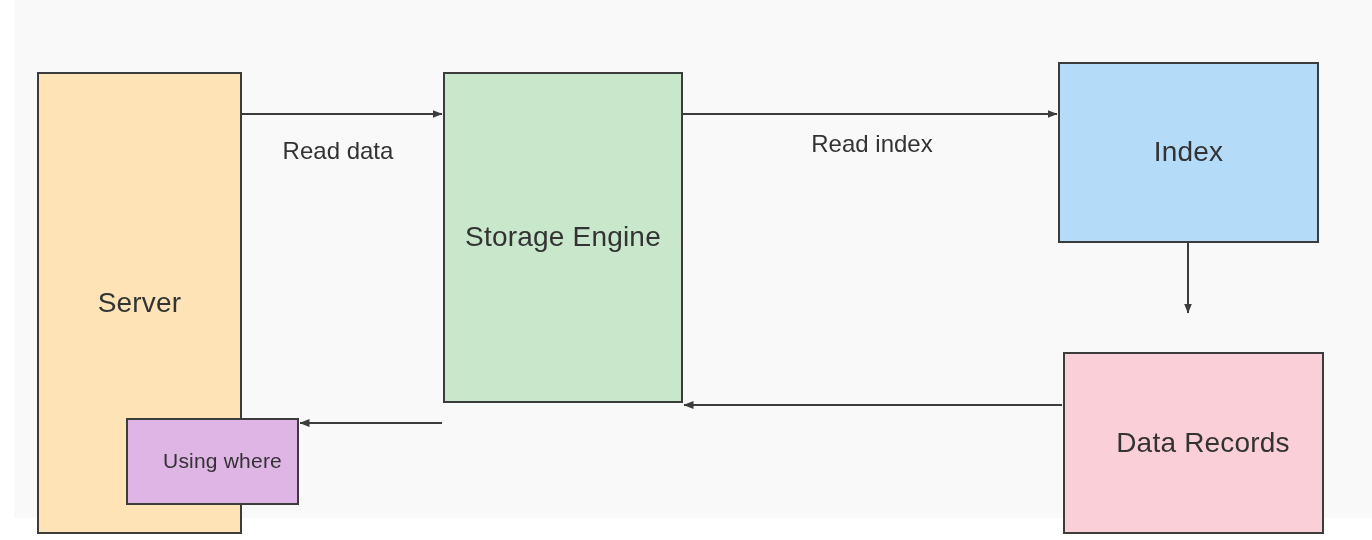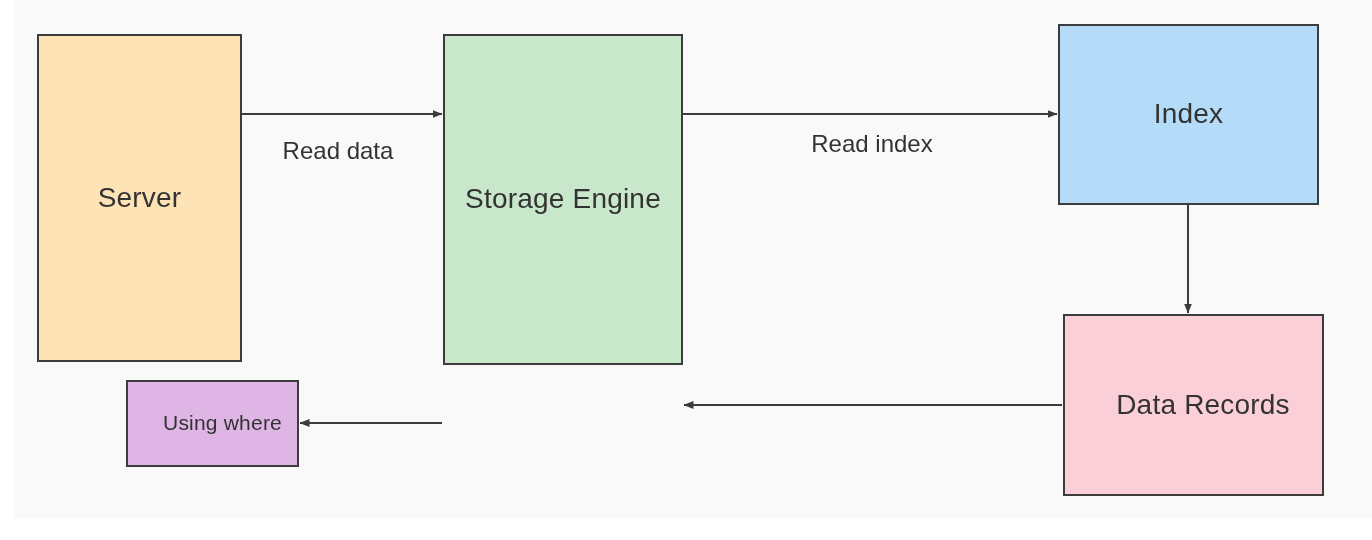--- a/index.html
+++ b/index.html
@@ -32,26 +32,27 @@
     box-sizing: border-box;
     border: 2px solid #3c3c3c;
     display: flex;
     align-items: center;
     justify-content: center;
     color: #333333;
     font-family: "Liberation Sans", sans-serif;
     font-weight: 400;
     line-height: 1.15;
     letter-spacing: 0.2px;
+    margin-top: 38px;
   }
   #node-server {
     left: 37px;
     top: 34px;
     width: 205px;
-    height: 328px;
+    height: 462px;
     background: #fde3b5;
     font-size: 28px;
   }
   #node-storage-engine {
     left: 443px;
     top: 34px;
     width: 240px;
     height: 331px;
     background: #c9e7ca;
     font-size: 28px;

